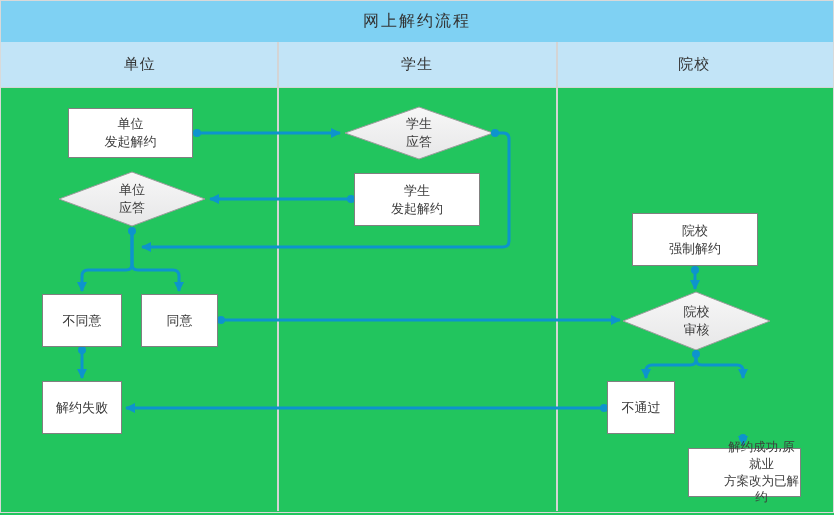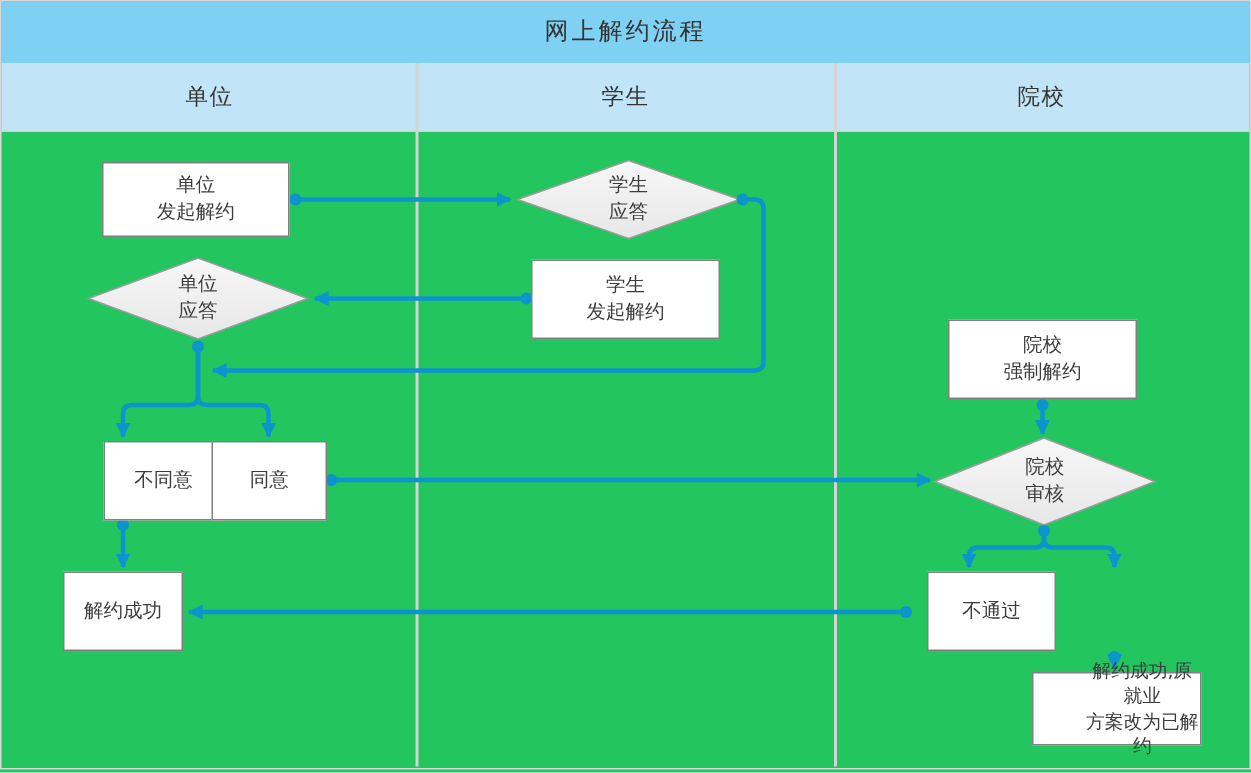--- a/index.html
+++ b/index.html
@@ -132,26 +132,26 @@
     <g>
       <path class="wire" d="M743 438 V445" marker-end="url(#ah)"></path>
         <circle class="dot" cx="743" cy="438" r="4"></circle>
     </g>
   </svg>
 
   <div class="node rect" style="left:68px;top:108px;width:125px;height:50px;">单位
 发起解约</div>
   <div class="node rect" style="left:354px;top:173px;width:126px;height:53px;">学生
 发起解约</div>
-  <div class="node rect" style="left:42px;top:294px;width:80px;height:53px;margin-left:27px;">不同意</div>
+  <div class="node rect" style="left:42px;top:294px;width:80px;height:53px;">不同意</div>
   <div class="node rect" style="left:141px;top:294px;width:77px;height:53px;">同意</div>
-  <div class="node rect" style="left:42px;top:381px;width:80px;height:53px;">解约成功</div>
+  <div class="node rect" style="left:42px;top:381px;width:80px;height:53px;">解约失败</div>
   <div class="node rect" style="left:632px;top:213px;width:126px;height:53px;">院校
 强制解约</div>
-  <div class="node rect" style="left:607px;top:381px;width:86px;height:53px;margin-left:11px;">不通过</div>
+  <div class="node rect" style="left:607px;top:381px;width:68px;height:53px;">不通过</div>
   <div class="node rect" style="left:688px;top:448px;width:113px;height:49px;font-size:12.5px;padding-left:34px;">解约成功,原就业
 方案改为已解约</div>
 
   <div class="node diamond-label" style="left:345px;top:107px;width:148px;height:52px;">学生
 应答</div>
   <div class="node diamond-label" style="left:59px;top:172px;width:146px;height:54px;">单位
 应答</div>
   <div class="node diamond-label" style="left:623px;top:292px;width:147px;height:58px;">院校
 审核</div>
 </div>

